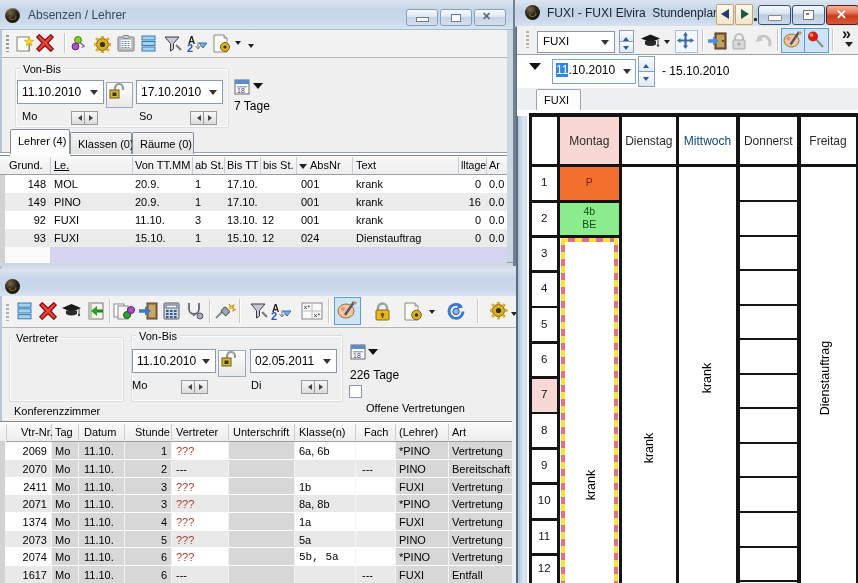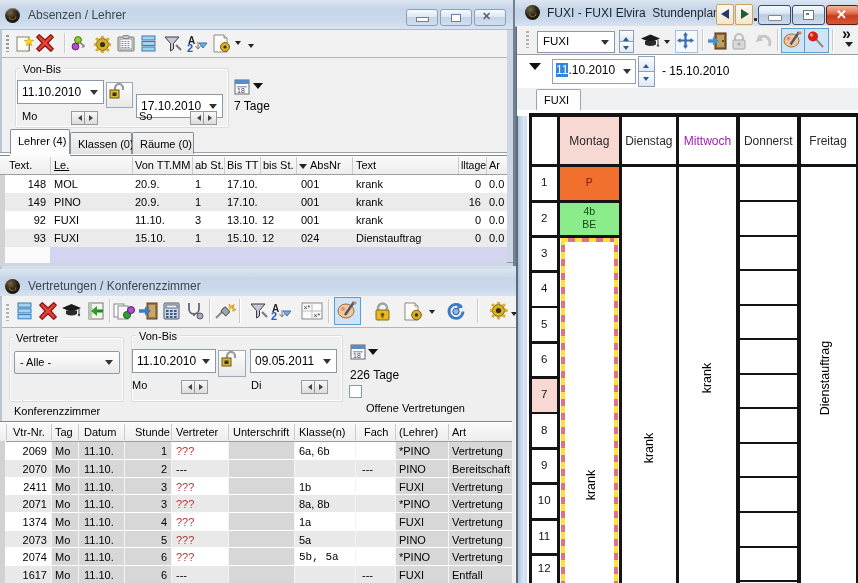--- a/index.html
+++ b/index.html
@@ -91,21 +91,21 @@
       <circle cx="13" cy="13" r="1.6" fill="#3a3008"></circle>
     </svg>
 <div class="abs" style="left:235px;top:41px;width:0;height:0;border:3.5px solid transparent;border-top:4.5px solid #222;"></div>
 <div class="abs" style="left:248px;top:44px;width:0;height:0;border:3.5px solid transparent;border-top:4.5px solid #222;"></div>
 <div class="abs" style="left:15px;top:68px;width:212px;height:58px;border:1px solid #dcdcdc;border-radius:2px;box-shadow:inset 0 0 0 1px #fdfdfd;"></div>
 <div class="abs g11" style="left:20px;top:63px;background:#f0f0f0;padding:0 3px;">Von-Bis</div>
 <div class="abs" style="left:17px;top:80px;width:85px;height:22px;background:#fff;border:1px solid #8a98a8;">
       <div class="abs" style="left:4px;top:4px;font-size:12px;color:#000;">11.10.2010</div>
       <div class="abs" style="right:5px;top:9px;width:0;height:0;border:4px solid transparent;border-top:5px solid #333;"></div>
     </div>
-<div class="abs" style="left:136px;top:80px;width:85px;height:22px;background:#fff;border:1px solid #8a98a8;margin-top:14px;">
+<div class="abs" style="left:136px;top:80px;width:85px;height:22px;background:#fff;border:1px solid #8a98a8;">
       <div class="abs" style="left:4px;top:4px;font-size:12px;color:#000;">17.10.2010</div>
       <div class="abs" style="right:5px;top:9px;width:0;height:0;border:4px solid transparent;border-top:5px solid #333;"></div>
     </div>
 <div class="abs" style="left:106px;top:82px;width:25px;height:24px;background:linear-gradient(180deg,#fdfdfd,#e8e8e8);border:1px solid #9aa8b8;"><svg width="17" height="17" viewBox="0 0 17 17">
         <path d="M8 8 L8 5 a4 4 0 0 1 8 0 L16 7" fill="none" stroke="#9a9a9a" stroke-width="2.2"></path>
         <rect x="3" y="7" width="9" height="8" fill="#d8b838" stroke="#6a5a10"></rect>
         <rect x="5.5" y="9.5" width="4" height="3.5" fill="#3a3008"></rect>
       </svg></div>
 <div class="abs g11" style="left:22px;top:110px;">Mo</div>
 <div class="abs" style="left:71px;top:111px;width:26px;height:13px;">
@@ -148,21 +148,21 @@
 <div class="vsep" style="left:50px;top:1px;height:17px;background:#c9ccd0;"></div>
 <div class="vsep" style="left:132px;top:1px;height:17px;background:#c9ccd0;"></div>
 <div class="vsep" style="left:192px;top:1px;height:17px;background:#c9ccd0;"></div>
 <div class="vsep" style="left:224px;top:1px;height:17px;background:#c9ccd0;"></div>
 <div class="vsep" style="left:260px;top:1px;height:17px;background:#c9ccd0;"></div>
 <div class="vsep" style="left:296px;top:1px;height:17px;background:#c9ccd0;"></div>
 <div class="vsep" style="left:352px;top:1px;height:17px;background:#c9ccd0;"></div>
 <div class="vsep" style="left:458px;top:1px;height:17px;background:#c9ccd0;"></div>
 <div class="vsep" style="left:486px;top:1px;height:17px;background:#c9ccd0;"></div>
 
-<div class="abs g11" style="left:9px;top:3px;white-space:nowrap;">Text.</div>
+<div class="abs g11" style="left:9px;top:3px;white-space:nowrap;">Grund.</div>
 <div class="abs g11" style="left:54px;top:3px;white-space:nowrap;text-decoration:underline;">Le.</div>
 <div class="abs g11" style="left:135px;top:3px;white-space:nowrap;">Von TT.MM</div>
 <div class="abs g11" style="left:195px;top:3px;white-space:nowrap;">ab St.</div>
 <div class="abs g11" style="left:227px;top:3px;white-space:nowrap;">Bis TT</div>
 <div class="abs g11" style="left:263px;top:3px;white-space:nowrap;">bis St.</div>
 <div class="abs g11" style="left:310px;top:3px;white-space:nowrap;">AbsNr</div>
 <div class="abs g11" style="left:356px;top:3px;white-space:nowrap;">Text</div>
 <div class="abs g11" style="left:461px;top:3px;white-space:nowrap;"><span style="font-size:10.5px">lltage</span></div>
 <div class="abs g11" style="left:489px;top:3px;white-space:nowrap;">Ar</div>
 <div class="abs" style="left:299px;top:8px;width:0;height:0;border:4px solid transparent;border-top:5px solid #222;"></div>
@@ -222,21 +222,20 @@
 <div class="abs" style="left:50px;top:91px;width:457px;height:18px;background:#d4d4f0;"></div>
 </div>
 </div>
 <div class="abs" style="left:0;top:266px;width:516px;height:317px;background:#efefef;overflow:hidden;">
 <div class="abs" style="left:0;top:0;width:518px;height:4px;background:#d5dfeb;"></div>
 <div class="abs" style="left:0;top:0;width:2px;height:317px;background:#b9c6d6;"></div>
 <div class="abs" style="left:0;top:3px;width:518px;height:27px;background:linear-gradient(180deg,#dce5ef 0%,#c6d5e7 35%,#c9d8ea 75%,#d7e3f1 100%);border-bottom:1px solid #aebbcb;"></div>
 <div class="abs" style="left:5px;top:13px;width:15px;height:15px;border-radius:50%;background:radial-gradient(circle at 35% 30%,#7a6848 0%,#2a2418 45%,#0c0a06 100%);">
       <div class="abs" style="left:4px;top:8px;width:6px;height:3px;border:1px solid rgba(200,162,58,.55);border-top:none;border-radius:0 0 5px 5px;transform:rotate(-15deg);"></div>
     </div>
-<div class="abs tt" style="left:28px;top:13px;">Vertretungen / Konferenzzimmer</div>
 <div class="abs" style="left:2px;top:30px;width:516px;height:31px;background:#f2f2f2;border-bottom:1px solid #b5b5b5;"></div>
 <div class="abs" style="left:6px;top:38px;width:3px;height:17px;background:repeating-linear-gradient(180deg,#b0b0b0 0 2px,#f2f2f2 2px 4px);"></div>
 <svg class="abs" style="left:17px;top:36px;" width="16" height="18" viewBox="0 0 16 18">
       <g fill="#9fd4f2" stroke="#3a78b0">
         <rect x="1" y="1" width="13" height="4.2"></rect>
         <rect x="1" y="6.8" width="13" height="4.2"></rect>
         <rect x="1" y="12.6" width="13" height="4.2"></rect>
       </g>
     </svg>
 <svg class="abs" style="left:39px;top:36px;" width="18" height="18" viewBox="0 0 18 18">
@@ -348,37 +347,33 @@
       <circle cx="3.1" cy="13.9" r="1.7" fill="#d8b028"></circle>
       <circle cx="0.9" cy="8.5" r="1.7" fill="#d8b028"></circle>
       <circle cx="3.1" cy="3.1" r="1.7" fill="#d8b028"></circle>
       <circle cx="8.5" cy="0.9" r="1.7" fill="#d8b028"></circle>
       <circle cx="13.9" cy="3.1" r="1.7" fill="#d8b028"></circle>
     </svg>
 <div class="abs" style="left:511px;top:46px;width:0;height:0;border:3.5px solid transparent;border-top:4.5px solid #222;"></div>
 <div class="abs" style="left:2px;top:62px;width:516px;height:92px;background:#efefef;"></div>
 <div class="abs" style="left:9px;top:71px;width:113px;height:63px;border:1px solid #dcdcdc;border-radius:2px;box-shadow:inset 0 0 0 1px #fdfdfd;"></div>
 <div class="abs g11" style="left:13px;top:66px;background:#efefef;padding:0 3px;">Vertreter</div>
-<div class="abs" style="left:14px;top:85px;width:104px;height:21px;background:linear-gradient(180deg,#ffffff,#e8e8e8);border:1px solid #8a98a8;border-radius:2px;">
-      <div class="abs g11" style="left:5px;top:4px;">- Alle -</div>
-      <div class="abs" style="right:6px;top:8px;width:0;height:0;border:4px solid transparent;border-top:5px solid #333;"></div>
-    </div>
 <div class="abs" style="left:131px;top:69px;width:210px;height:65px;border:1px solid #dcdcdc;border-radius:2px;box-shadow:inset 0 0 0 1px #fdfdfd;"></div>
 <div class="abs g11" style="left:136px;top:64px;background:#efefef;padding:0 3px;">Von-Bis</div>
 <div class="abs" style="left:132px;top:83px;width:82px;height:22px;background:#fff;border:1px solid #8a98a8;">
       <div class="abs" style="left:4px;top:4px;font-size:12px;color:#000;">11.10.2010</div>
       <div class="abs" style="right:5px;top:9px;width:0;height:0;border:4px solid transparent;border-top:5px solid #333;"></div>
     </div>
 <div class="abs" style="left:218px;top:84px;width:26px;height:25px;background:linear-gradient(180deg,#fdfdfd,#e8e8e8);border:1px solid #9aa8b8;"><svg width="17" height="17" viewBox="0 0 17 17">
         <path d="M8 8 L8 5 a4 4 0 0 1 8 0 L16 7" fill="none" stroke="#9a9a9a" stroke-width="2.2"></path>
         <rect x="3" y="7" width="9" height="8" fill="#d8b838" stroke="#6a5a10"></rect>
         <rect x="5.5" y="9.5" width="4" height="3.5" fill="#3a3008"></rect>
       </svg></div>
 <div class="abs" style="left:250px;top:83px;width:85px;height:22px;background:#fff;border:1px solid #8a98a8;">
-      <div class="abs" style="left:4px;top:4px;font-size:12px;color:#000;">09.05.2011</div>
+      <div class="abs" style="left:4px;top:4px;font-size:12px;color:#000;">02.05.2011</div>
       <div class="abs" style="right:5px;top:9px;width:0;height:0;border:4px solid transparent;border-top:5px solid #333;"></div>
     </div>
 <div class="abs g11" style="left:132px;top:113px;">Mo</div>
 <div class="abs" style="left:181px;top:114px;width:26px;height:13px;">
       <div class="abs" style="left:0;top:0;width:12px;height:12px;background:linear-gradient(180deg,#f8f8f8,#dcdcdc);border:1px solid #9a9a9a;">
         <div class="abs" style="left:3px;top:3px;width:0;height:0;border:3px solid transparent;border-right:4px solid #444;"></div>
       </div>
       <div class="abs" style="left:13px;top:0;width:12px;height:12px;background:linear-gradient(180deg,#f8f8f8,#dcdcdc);border:1px solid #9a9a9a;">
         <div class="abs" style="left:4px;top:3px;width:0;height:0;border:3px solid transparent;border-left:4px solid #444;"></div>
       </div>
@@ -409,21 +404,21 @@
 <div class="vsep" style="left:51px;top:2px;height:16px;background:#c9ccd0;"></div>
 <div class="vsep" style="left:78px;top:2px;height:16px;background:#c9ccd0;"></div>
 <div class="vsep" style="left:124px;top:2px;height:16px;background:#c9ccd0;"></div>
 <div class="vsep" style="left:171px;top:2px;height:16px;background:#c9ccd0;"></div>
 <div class="vsep" style="left:228px;top:2px;height:16px;background:#c9ccd0;"></div>
 <div class="vsep" style="left:294px;top:2px;height:16px;background:#c9ccd0;"></div>
 <div class="vsep" style="left:355px;top:2px;height:16px;background:#c9ccd0;"></div>
 <div class="vsep" style="left:395px;top:2px;height:16px;background:#c9ccd0;"></div>
 <div class="vsep" style="left:448px;top:2px;height:16px;background:#c9ccd0;"></div>
 
-<div class="abs g11" style="left:13px;top:4px;white-space:nowrap;">Vtr-Nr.</div>
+<div class="abs g11" style="left:21px;top:4px;white-space:nowrap;">Vtr-Nr.</div>
 <div class="abs g11" style="left:55px;top:4px;white-space:nowrap;">Tag</div>
 <div class="abs g11" style="left:84px;top:4px;white-space:nowrap;">Datum</div>
 <div class="abs g11" style="left:135px;top:4px;white-space:nowrap;">Stunde</div>
 <div class="abs g11" style="left:176px;top:4px;white-space:nowrap;">Vertreter</div>
 <div class="abs g11" style="left:233px;top:4px;white-space:nowrap;">Unterschrift</div>
 <div class="abs g11" style="left:299px;top:4px;white-space:nowrap;">Klasse(n)</div>
 <div class="abs g11" style="left:364px;top:4px;white-space:nowrap;">Fach</div>
 <div class="abs g11" style="left:399px;top:4px;white-space:nowrap;">(Lehrer)</div>
 <div class="abs g11" style="left:452px;top:4px;white-space:nowrap;">Art</div>
 <div class="abs" style="left:0;top:19px;width:5px;height:160px;background:#d2d2d2;border-right:1px solid #f8f8f8;"></div>
@@ -732,21 +727,21 @@
 <div class="abs" style="left:29.5px;top:3px;width:3.5px;height:470px;background:#141414;"></div>
 <div class="abs" style="left:91.6px;top:3px;width:3.6px;height:470px;background:#141414;"></div>
 <div class="abs" style="left:148.5px;top:3px;width:3.5px;height:470px;background:#141414;"></div>
 <div class="abs" style="left:209px;top:3px;width:3.5px;height:470px;background:#141414;"></div>
 <div class="abs" style="left:270px;top:3px;width:3.5px;height:470px;background:#141414;"></div>
 <div class="abs" style="left:328.5px;top:3px;width:2.5px;height:470px;background:#141414;"></div>
 <div class="abs" style="left:1.5px;top:53.5px;width:329.5px;height:3px;background:#141414;"></div>
 <div class="abs" style="left:33px;top:6.5px;width:58.599999999999994px;height:47.0px;background:#f8d8d2;"></div>
 <div class="abs" style="left:33px;top:24px;width:58.599999999999994px;text-align:center;font-size:12px;color:#2a2a2a;overflow:hidden;white-space:nowrap;">Montag</div>
 <div class="abs" style="left:95.2px;top:24px;width:53.3px;text-align:center;font-size:12px;color:#2a2a2a;overflow:hidden;white-space:nowrap;">Dienstag</div>
-<div class="abs" style="left:152px;top:24px;width:57px;text-align:center;font-size:12px;color:#a21caf;overflow:hidden;white-space:nowrap;">Mittwoch</div>
+<div class="abs" style="left:152px;top:24px;width:57px;text-align:center;font-size:12px;color:#0c4a6e;overflow:hidden;white-space:nowrap;">Mittwoch</div>
 <div class="abs" style="left:212.5px;top:24px;width:57.5px;text-align:center;font-size:12px;color:#2a2a2a;overflow:hidden;white-space:nowrap;">Donnerst</div>
 <div class="abs" style="left:273.5px;top:24px;width:55.0px;text-align:center;font-size:12px;color:#2a2a2a;overflow:hidden;white-space:nowrap;">Freitag</div>
 <div class="abs" style="left:5px;top:57.0px;width:24.5px;height:32.650000000000006px;background:#ffffff;"></div>
 <div class="abs" style="left:5px;top:66.325px;width:24.5px;text-align:center;font-size:11.5px;color:#111;">1</div>
 <div class="abs" style="left:1.5px;top:89.65px;width:31.5px;height:3px;background:#141414;"></div>
 <div class="abs" style="left:5px;top:92.35px;width:24.5px;height:32.650000000000006px;background:#ffffff;"></div>
 <div class="abs" style="left:5px;top:101.675px;width:24.5px;text-align:center;font-size:11.5px;color:#111;">2</div>
 <div class="abs" style="left:1.5px;top:125.0px;width:31.5px;height:3px;background:#141414;"></div>
 <div class="abs" style="left:5px;top:127.69999999999999px;width:24.5px;height:32.64999999999998px;background:#ffffff;"></div>
 <div class="abs" style="left:5px;top:137.02499999999998px;width:24.5px;text-align:center;font-size:11.5px;color:#111;">3</div>

